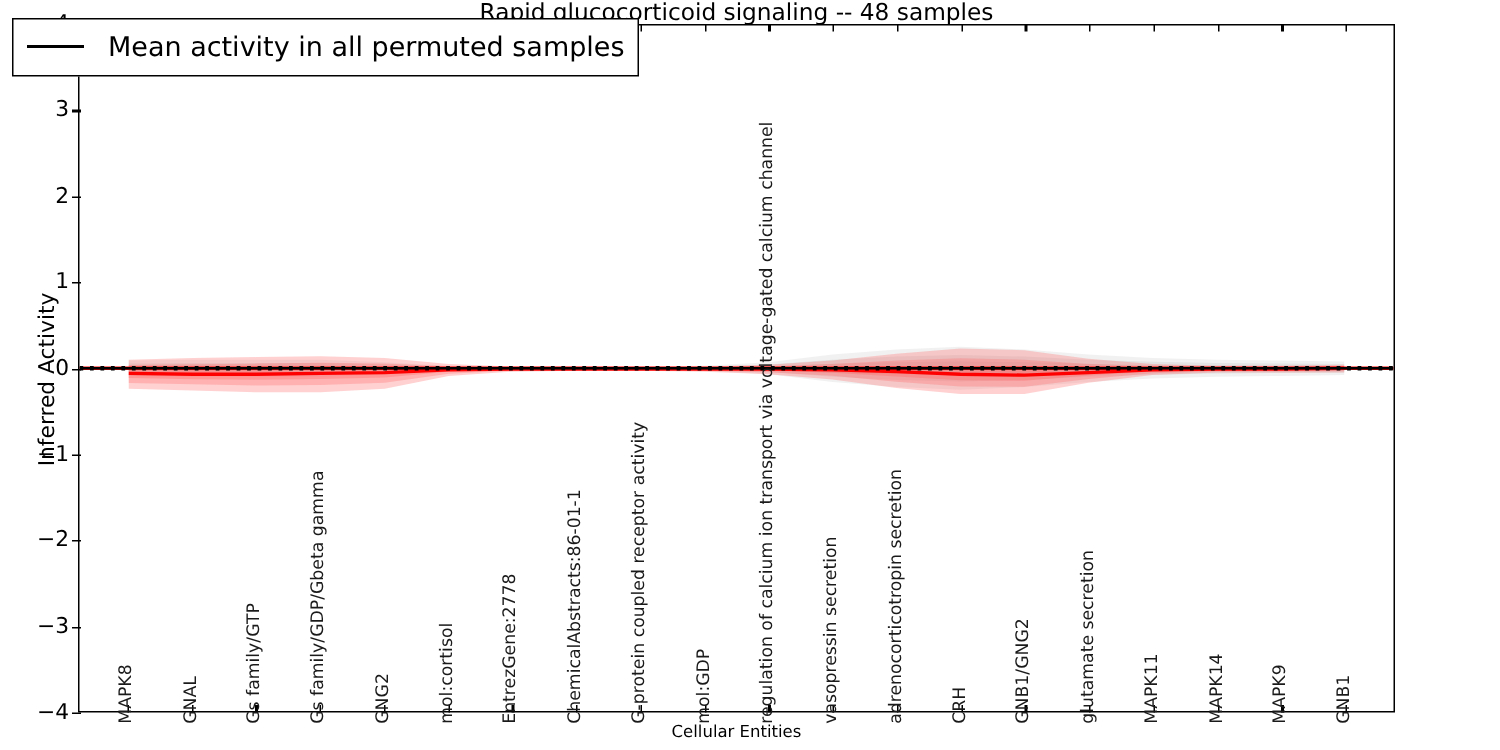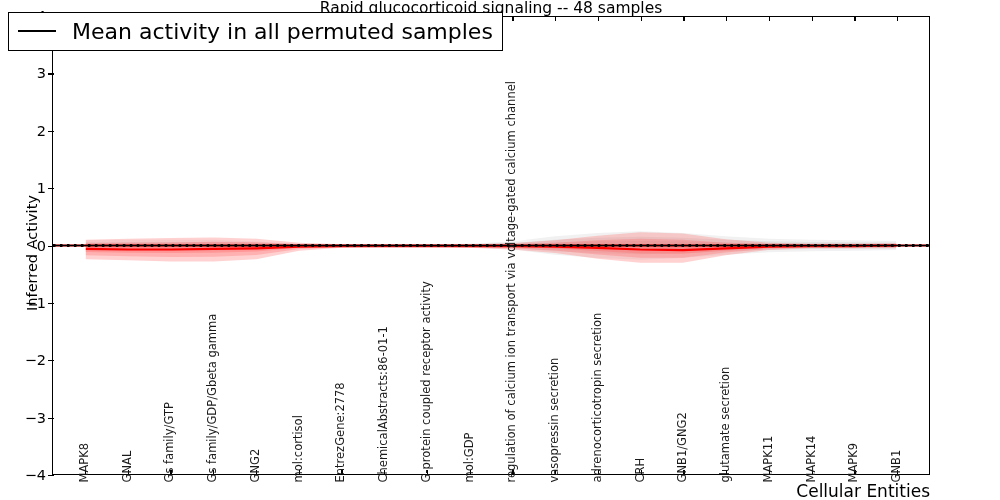--- a/index.html
+++ b/index.html
@@ -30,22 +30,22 @@
     text-align: center;
     transform: rotate(-90deg);
     transform-origin: center center;
     font-size: 14.5px;
     color: #000;
   }
 
   .xlabel {
     position: absolute;
     left: 52px; top: 481px; width: 878px;
-    text-align: right;
-    font-size: 17px;
+    text-align: center;
+    font-size: 11px;
     color: #000;
   }
 
   .axes {
     position: absolute;
     left: 52px; top: 16px;
     width: 878px; height: 459px;
     border: 1.2px solid #000;
     box-sizing: border-box;
     background: #fff;
@@ -94,21 +94,21 @@
   .legend-row {
     display: flex; align-items: center;
     height: 26px;
   }
   .legend-swatch {
     width: 38px; height: 2px;
     margin-right: 16px;
     flex: 0 0 auto;
   }
   .legend-text {
-    font-size: 22px;
+    font-size: 18px;
     color: #000;
     white-space: nowrap;
   }
 
   svg.plot { position: absolute; left:0; top:0; width:100%; height:100%; display:block; }
 </style>
 </head>
 <body>
 
 <div id="fig">

